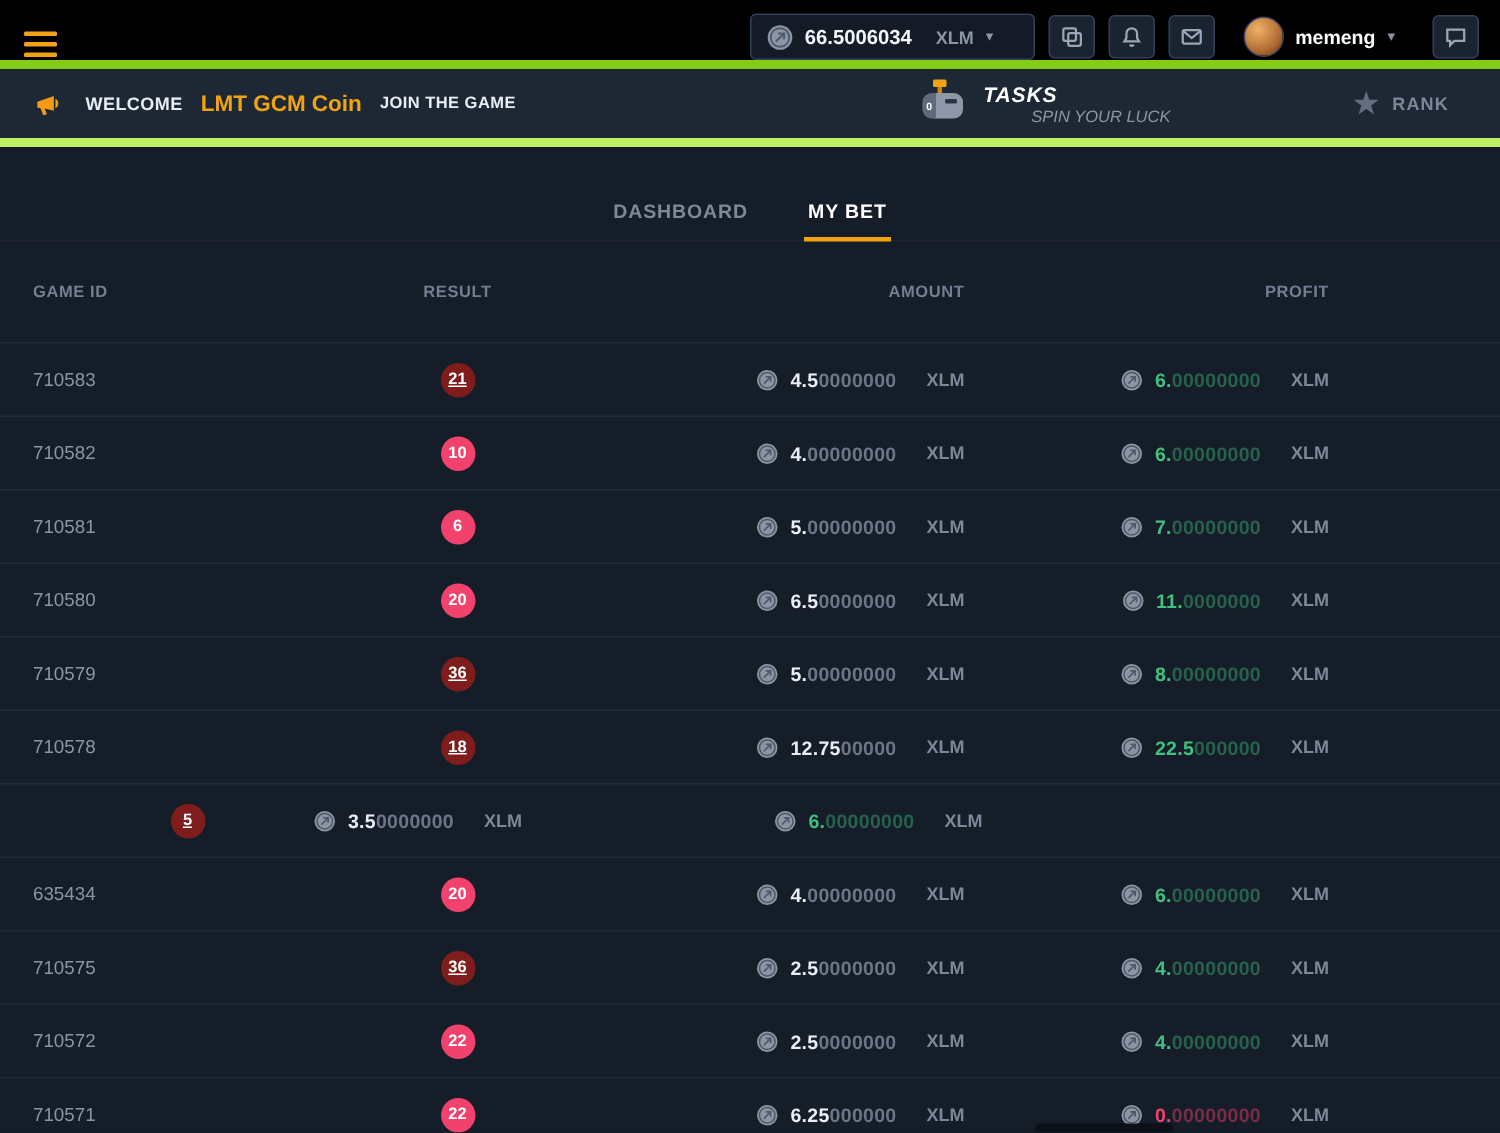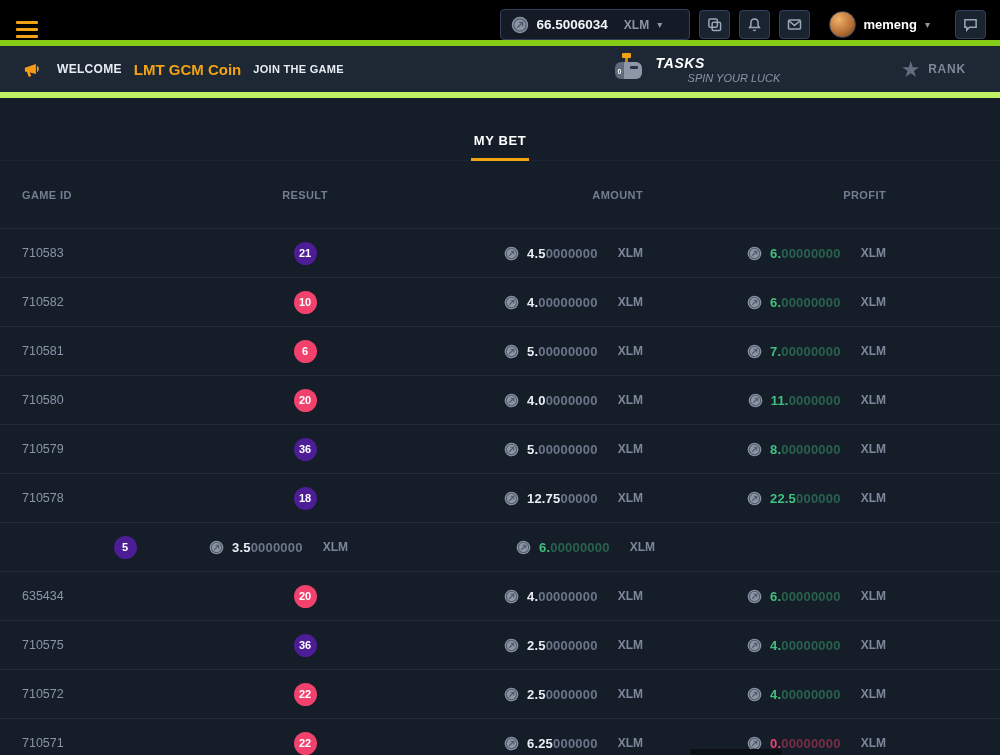--- a/index.html
+++ b/index.html
@@ -83,21 +83,21 @@
   .c3, .c4 { display:flex; justify-content:flex-end; align-items:center; }
   .thead { height:67px; align-items:center; color:#727e91; font-size:11px; letter-spacing:.4px; font-weight:bold; }
   .thead .c1, .thead .c2 { display:flex; align-items:center; }
   .thead .c2 { justify-content:center; }
   .trow { height:49px; align-items:center; border-top:1px solid #212b38; }
   .trow .gid { color:#8a94a6; font-size:12.5px; display:flex; align-items:center; }
   .badge {
     width:23px; height:23px; border-radius:50%; display:inline-flex; align-items:center;
     justify-content:center; font-size:11px; font-weight:bold; color:#fff;
   }
-  .badge.navy { background:#4c1d95; }
+  .badge.navy { background:#7f1d1d;text-decoration:underline; }
   .badge.pink { background:#f1416d; }
   .cellnum { display:flex; align-items:center; justify-content:flex-end; gap:8px; }
   .num { font-size:13px; font-weight:bold; letter-spacing:.2px; white-space:nowrap; }
   .amount .main { color:#e9edf4; }
   .amount .zeros { color:#6b7688; }
   .profit.win .main  { color:#41c07f; }
   .profit.win .zeros { color:rgba(65,192,127,.42); }
   .profit.loss .main  { color:#f1416d; }
   .profit.loss .zeros { color:rgba(241,65,109,.45); }
   .unit { color:#7d8799; font-size:12px; margin-left:12px; font-weight:bold; }
@@ -194,20 +194,21 @@
     </div>
     <div class="rank">
       <span class="star">★</span>
       <span>RANK</span>
     </div>
   </div>
 </div>
 
 <main>
   <div class="tabs">
+    <div class="tab">DASHBOARD</div>
     <div class="tab active">MY BET</div>
   </div>
 
   <div class="thead grid">
     <div class="c1">GAME ID</div>
     <div class="c2">RESULT</div>
     <div class="c3">AMOUNT</div>
     <div class="c4">PROFIT</div>
   </div>
 
@@ -318,21 +319,21 @@
     </div>
     <div class="c3">
       <div class="cellnum amount">
         <span class="coin">
           <svg width="15" height="15" viewBox="0 0 16 16">
             <circle cx="8" cy="8" r="7.3" fill="#8b95a4"></circle>
             <circle cx="8" cy="8" r="5.5" fill="none" stroke="#4e5a6b" stroke-width="1.1"></circle>
             <path d="M5.6 10.4 L10.4 5.6 M7 5.6 h3.4 v3.4" stroke="#4e5a6b" stroke-width="1.2" fill="none"></path>
           </svg>
         </span>
-        <span class="num"><span class="main">4.0</span><span class="zeros">0000000</span></span>
+        <span class="num"><span class="main">6.5</span><span class="zeros">0000000</span></span>
         <span class="unit">XLM</span>
       </div>
     </div>
     <div class="c4">
       <div class="cellnum profit win">
         <span class="coin">
           <svg width="15" height="15" viewBox="0 0 16 16">
             <circle cx="8" cy="8" r="7.3" fill="#8b95a4"></circle>
             <circle cx="8" cy="8" r="5.5" fill="none" stroke="#4e5a6b" stroke-width="1.1"></circle>
             <path d="M5.6 10.4 L10.4 5.6 M7 5.6 h3.4 v3.4" stroke="#4e5a6b" stroke-width="1.2" fill="none"></path>

